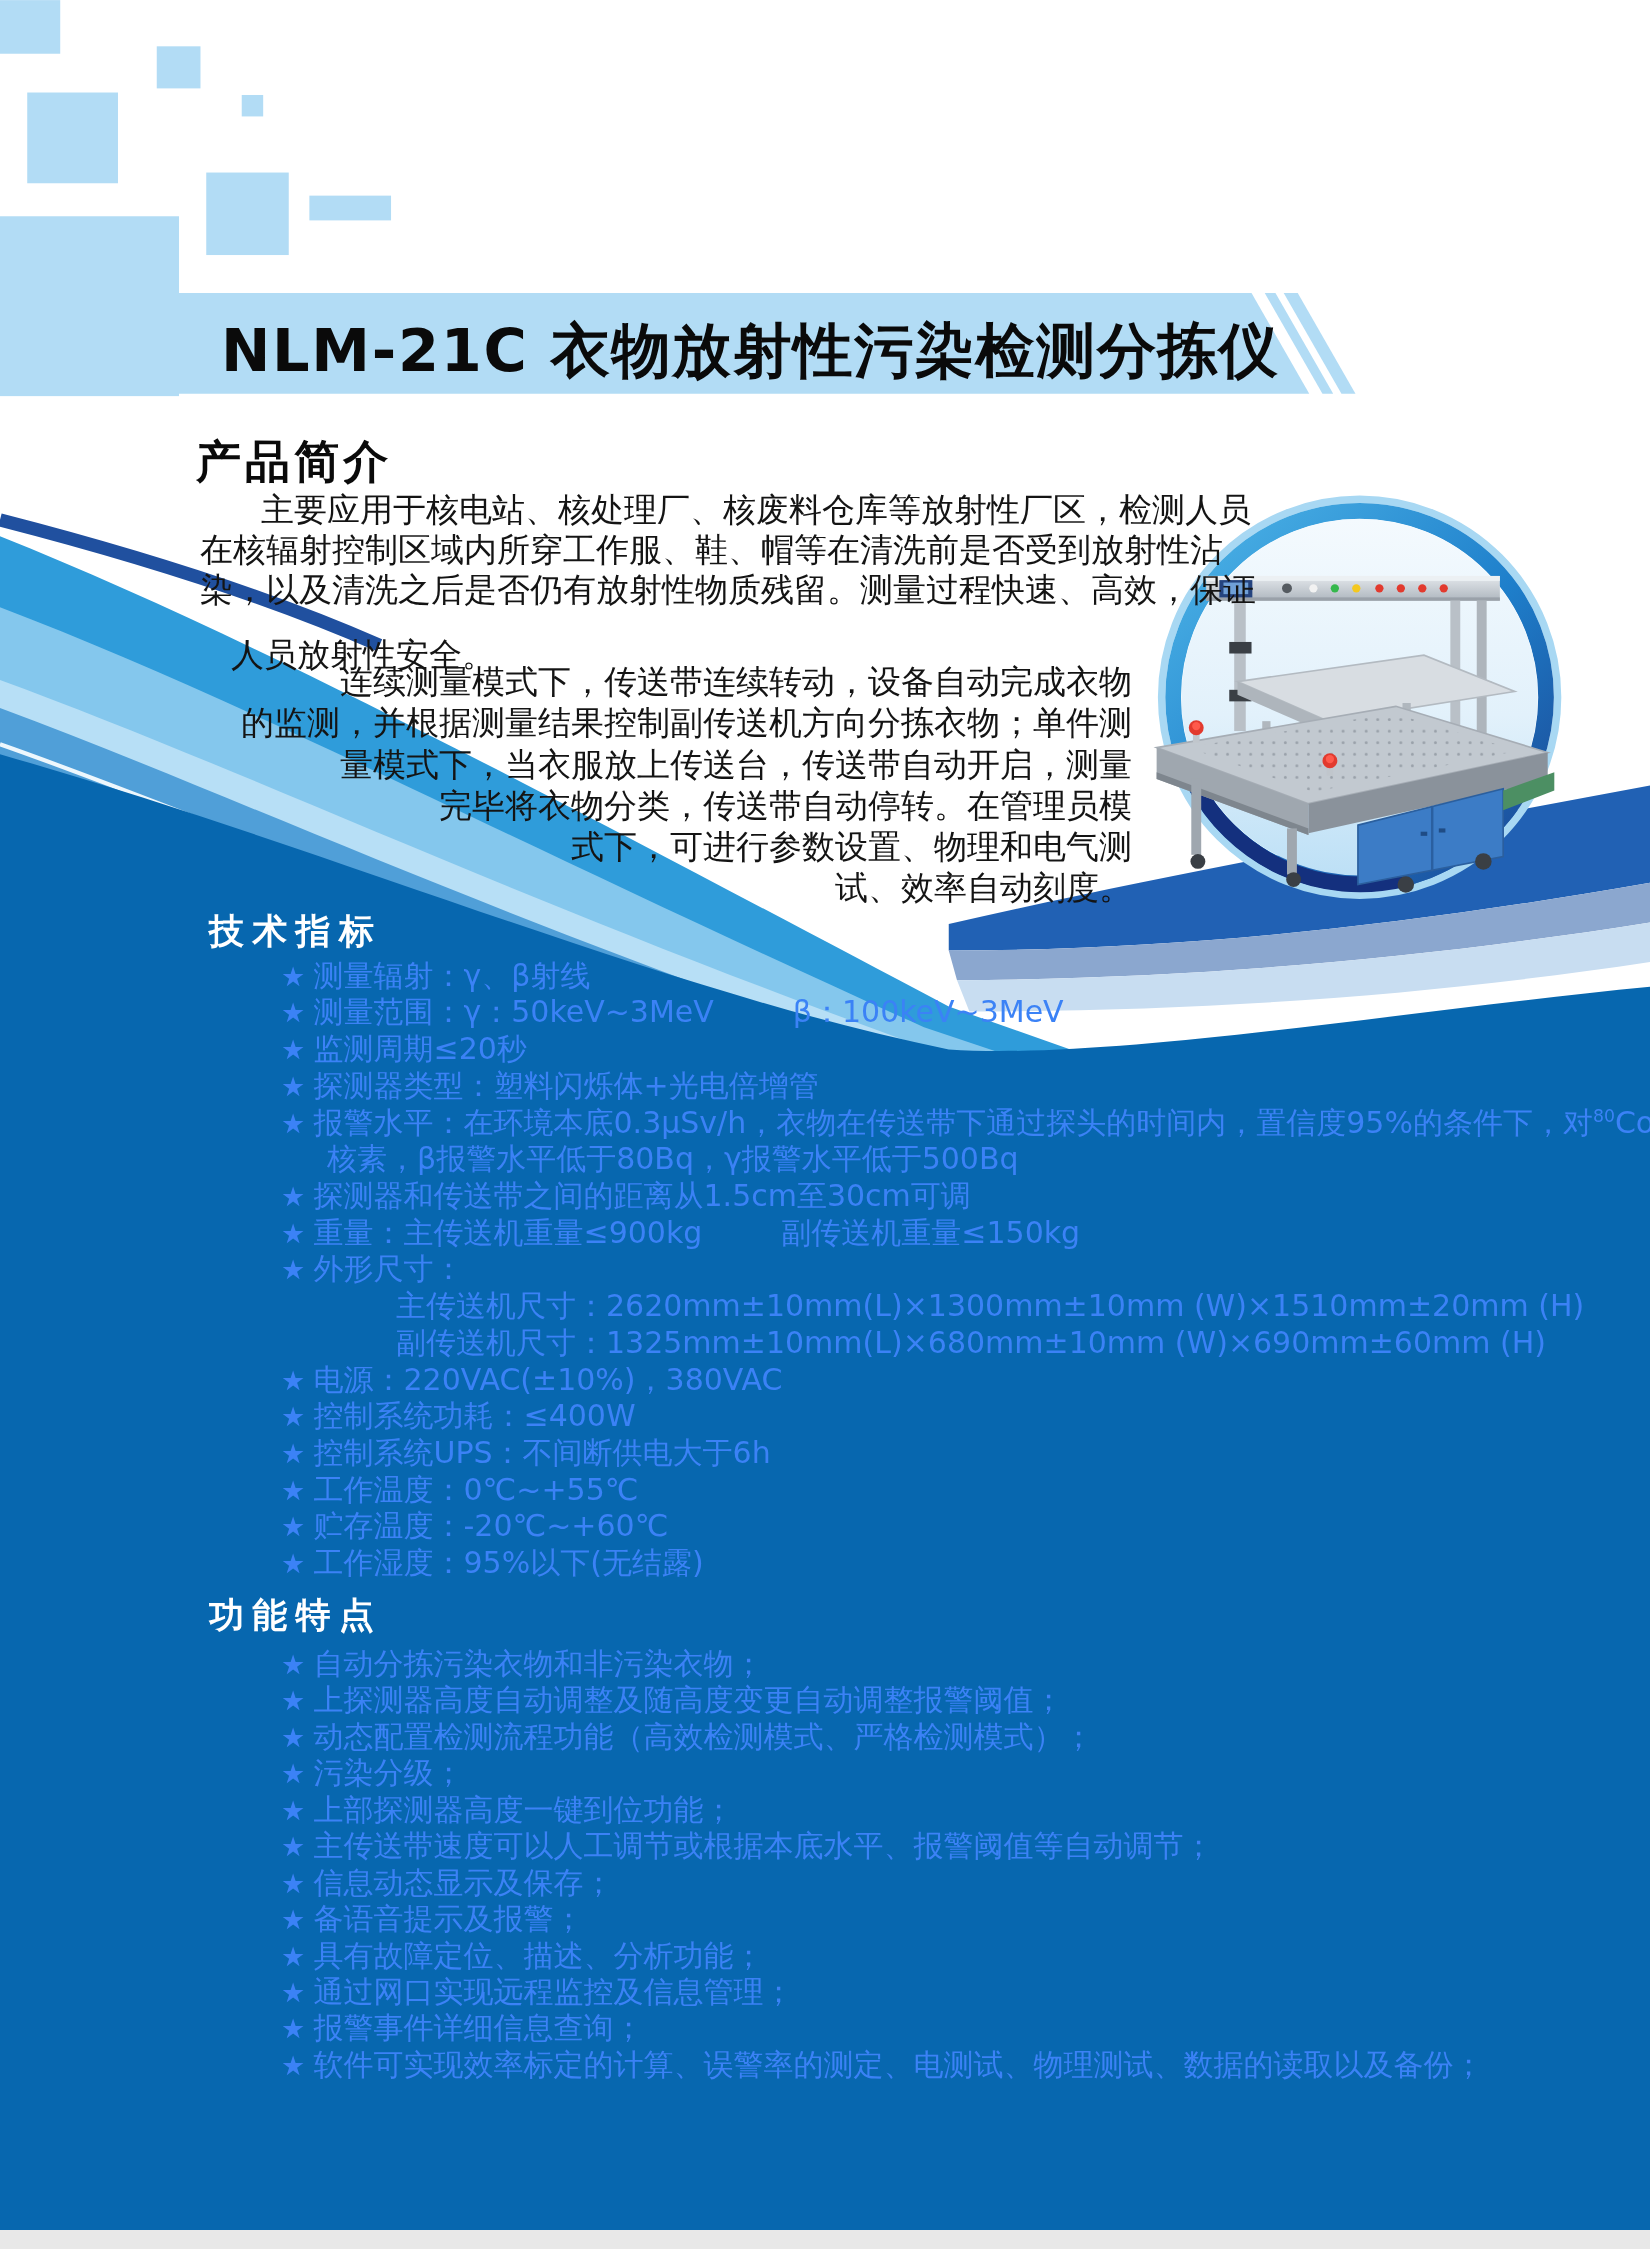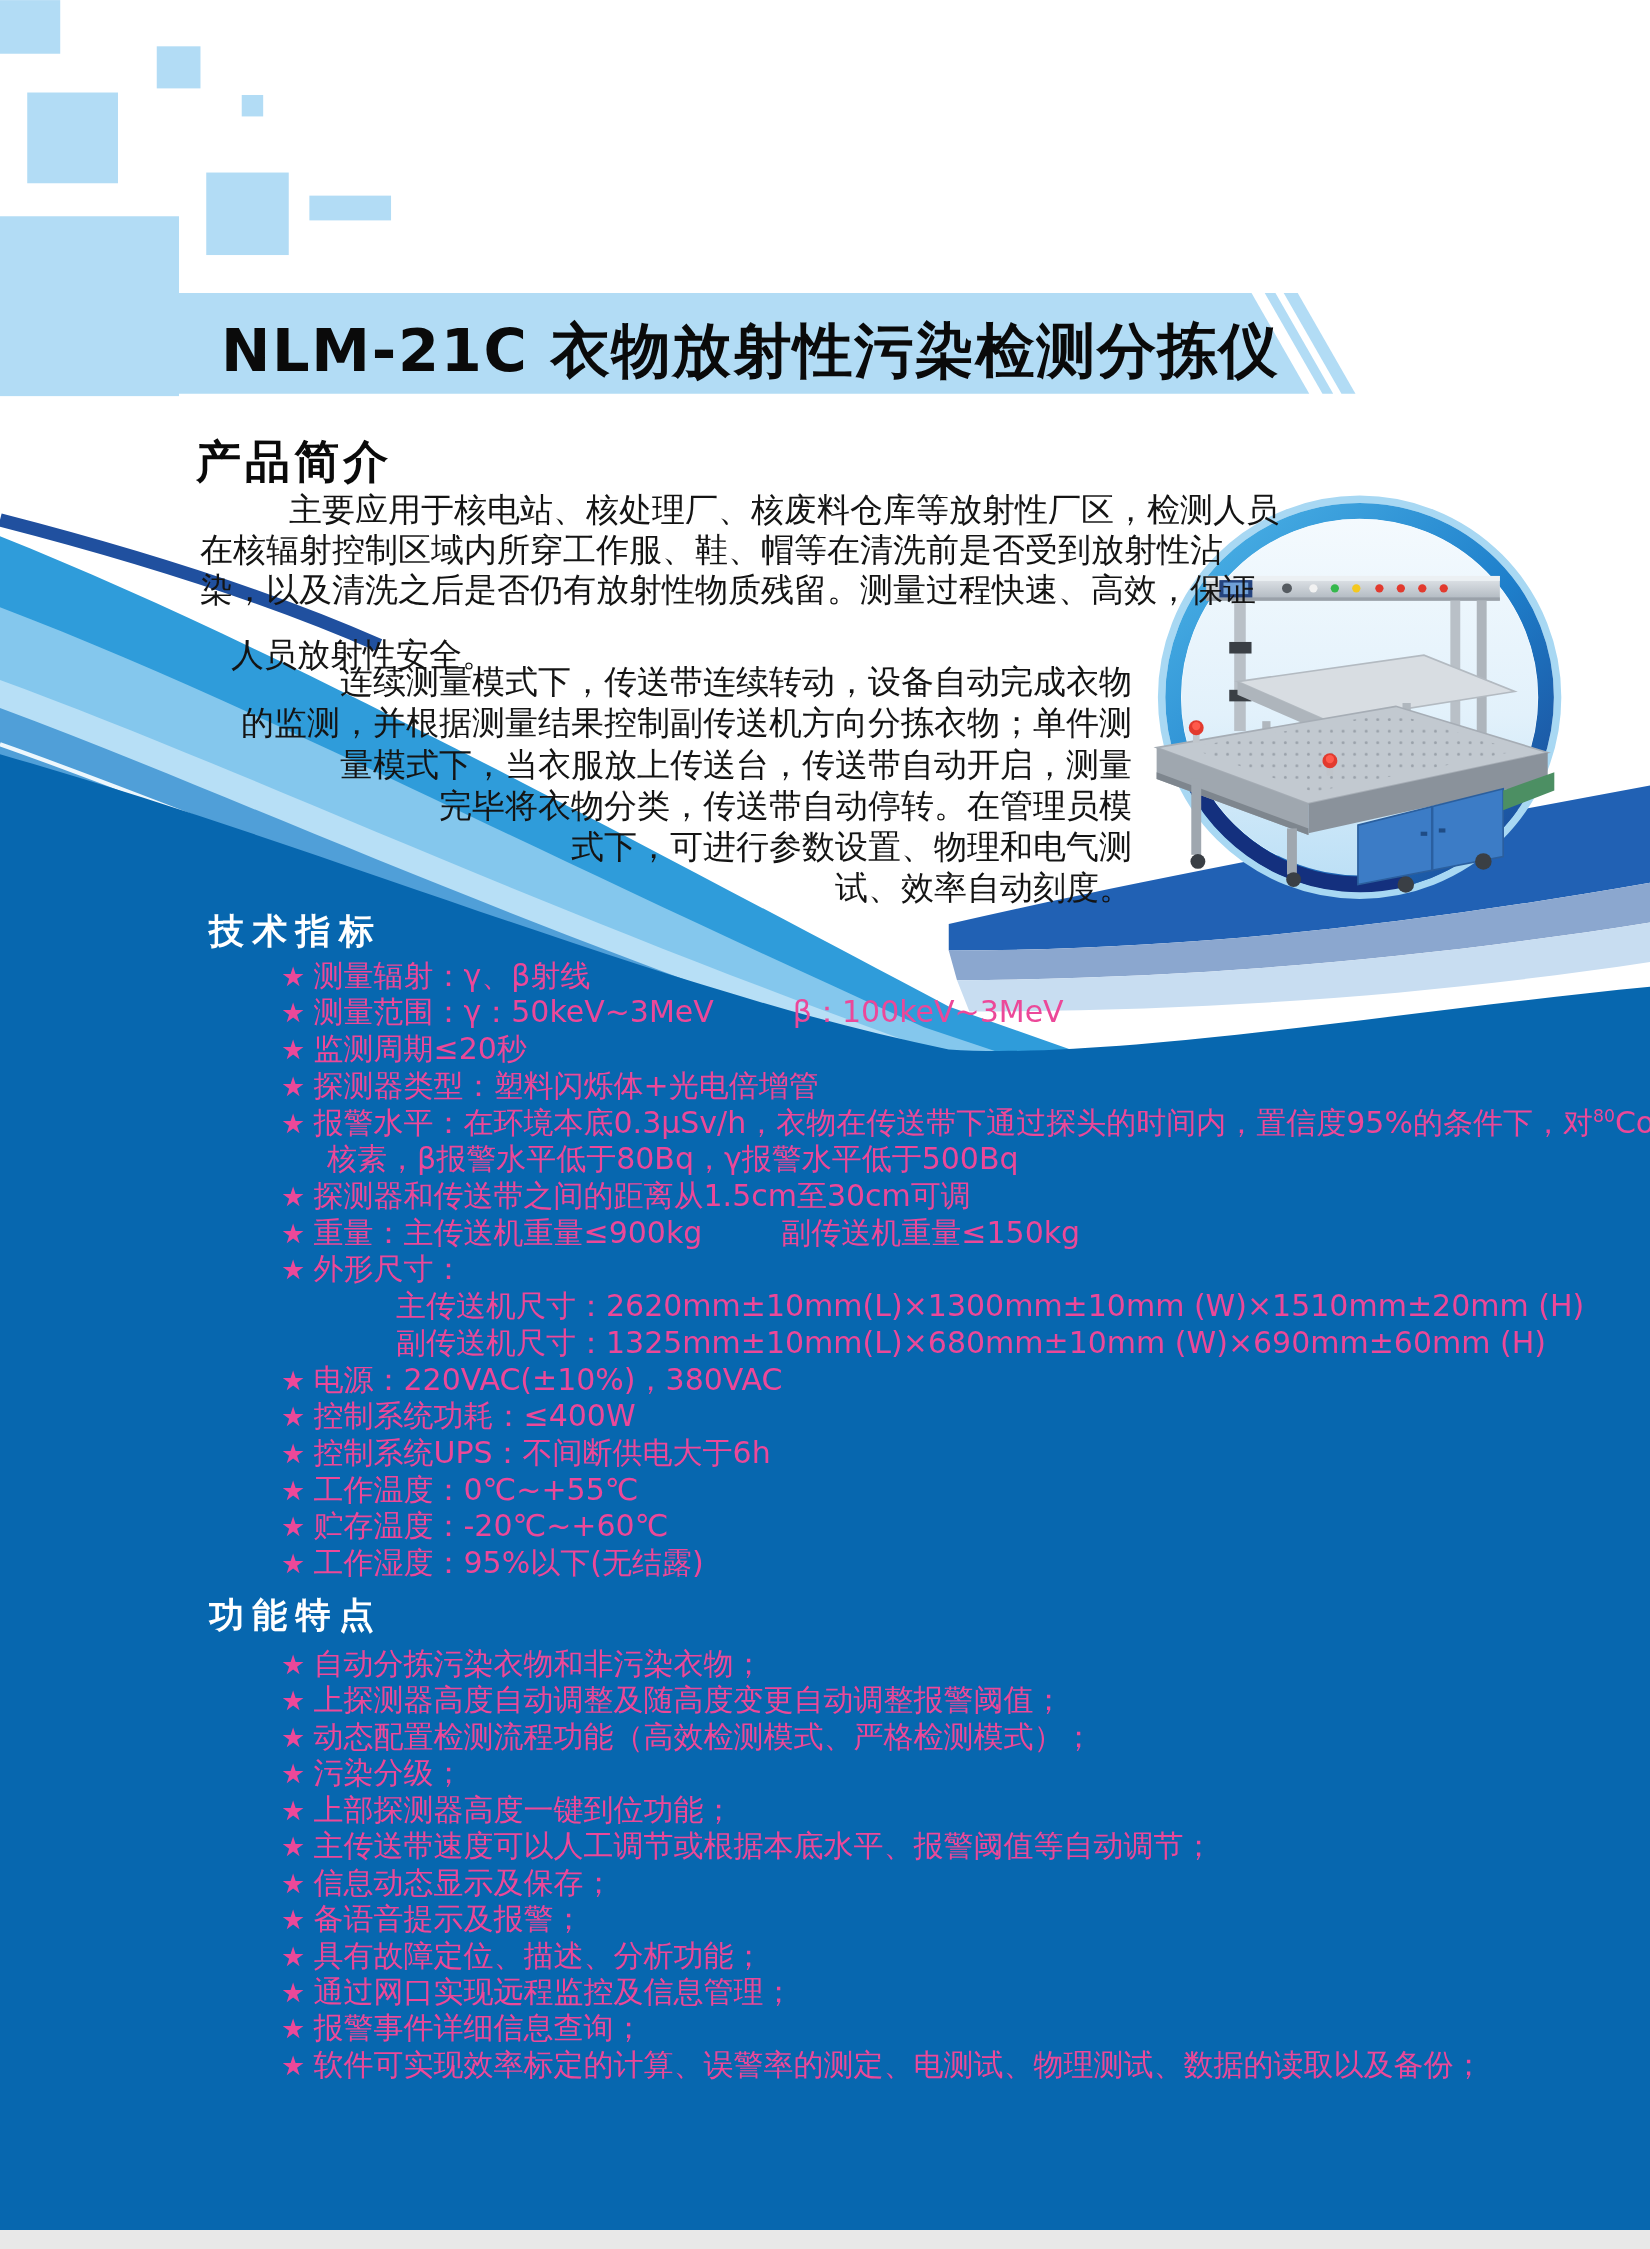--- a/index.html
+++ b/index.html
@@ -6,28 +6,28 @@
   #page{position:relative;width:1650px;height:2230px;background:#ffffff;overflow:hidden;
         font-family:"DejaVu Sans","Liberation Sans",sans-serif;}
   #bg{position:absolute;left:0;top:0;width:1650px;height:2250px;}
   .abs{position:absolute;white-space:nowrap;}
   .banner-title{left:221px;top:312px;font-size:59px;font-weight:700;color:#0a0a0a;letter-spacing:1.7px;}
   .h-black{left:196px;top:432px;font-size:45px;font-weight:700;color:#0a0a0a;letter-spacing:4.1px;}
   .h-white{font-size:35px;font-weight:700;color:#ffffff;letter-spacing:8.3px;}
   .h-spec{left:209px;top:908px;}
   .h-feat{left:209px;top:1592px;}
   .body-dark{font-size:33px;color:#141414;line-height:1;}
-  .p1-0{left:261px;top:493px;margin-left:28px;}
+  .p1-0{left:261px;top:493px;}
   .p1-1{left:200px;top:533px;}
   .p1-2{left:200px;top:573px;}
   .p1-3{left:231px;top:612px;margin-top:26px;}
   .p2{right:518px;text-align:right;}
   .p2-0{top:665px;} .p2-1{top:706px;} .p2-2{top:748px;}
   .p2-3{top:789px;} .p2-4{top:830px;} .p2-5{top:871px;}
-  .row{position:absolute;font-size:30px;color:#ec4899;line-height:1.15;white-space:nowrap;}
+  .row{position:absolute;font-size:30px;color:#3b82f6;line-height:1.15;white-space:nowrap;}
   .row.bullet{left:281px;}
   .row.cont{left:327px;}
   .row.sub{left:396px;}
   .star{margin-right:8.3px;font-size:27px;}
   .gap2{display:inline-block;margin-left:79px;}
   .row sup{font-size:17.3px;vertical-align:super;line-height:0;}
 </style>
 </head>
 <body>
 

